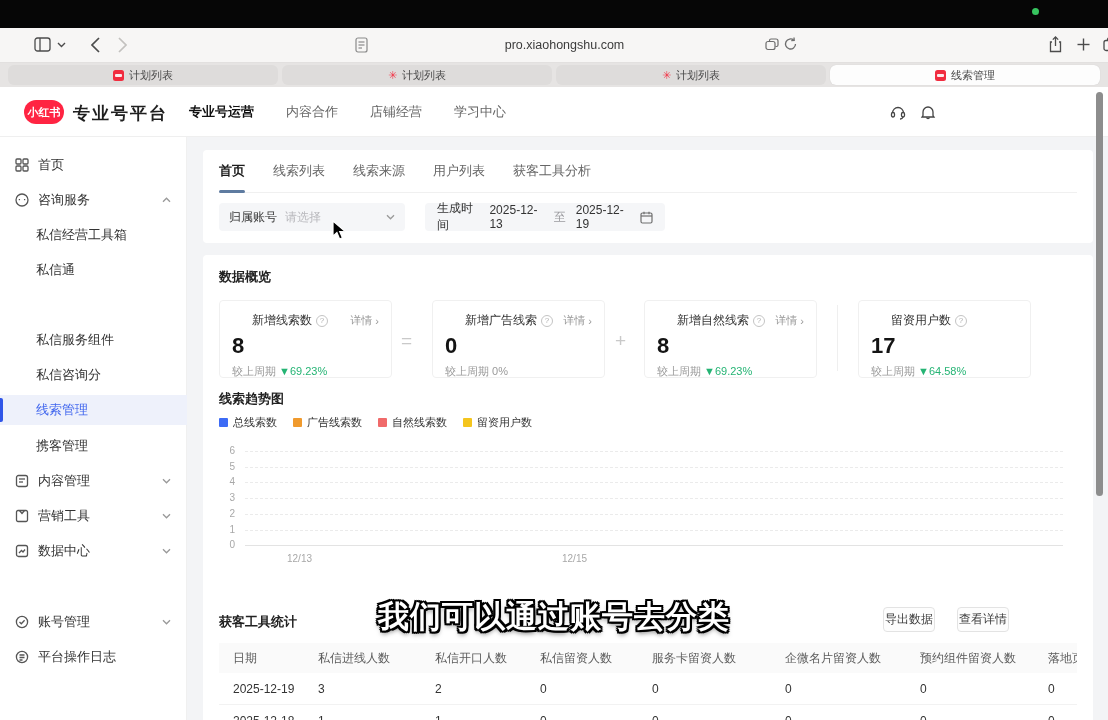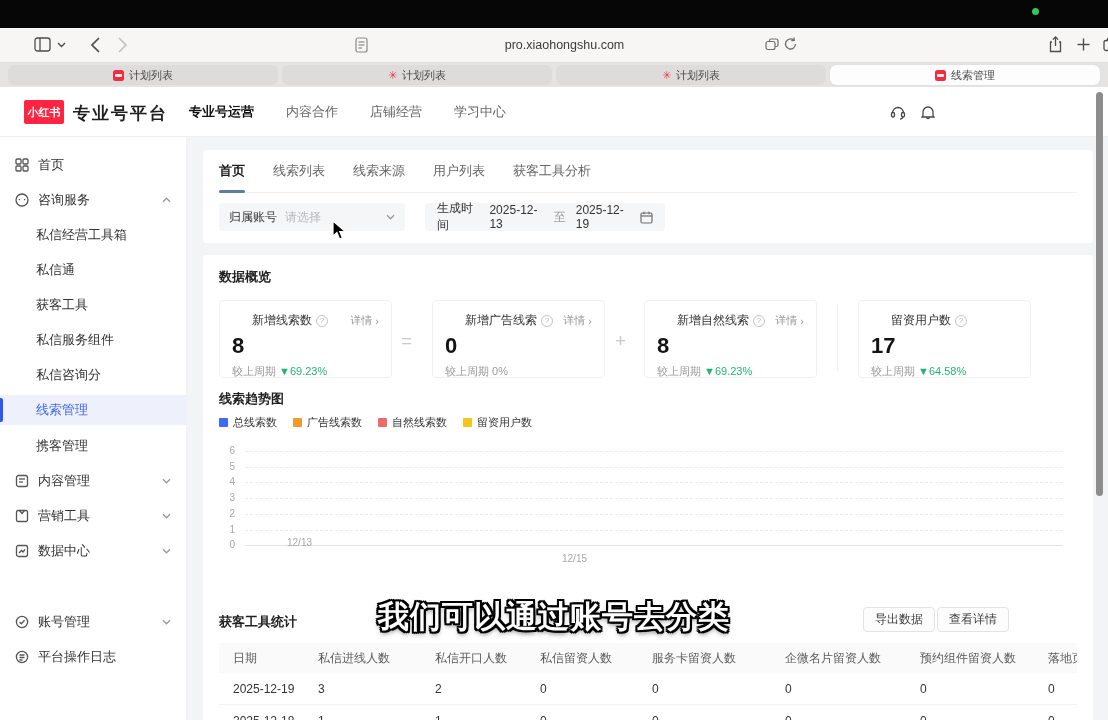--- a/index.html
+++ b/index.html
@@ -23,21 +23,21 @@
   .tabstrip { position:absolute; top:63px; left:0; width:1108px; height:24px; background:#e6e4e3;padding-left:20px; }
   .btab { position:absolute; top:2px; height:20px; border-radius:6px; background:#dedcdb; display:flex; align-items:center; justify-content:center; gap:5px; font-size:11px; color:#4a4a4a; cursor:default; }
   .btab.active { background:#fdfdfd; box-shadow:0 0 1px rgba(0,0,0,.15); }
   .favicon { width:11px; height:11px; border-radius:2.5px; background:#f12c3f; position:relative; }
   .favicon:after { content:""; position:absolute; left:2px; top:4px; width:7px; height:3px; background:rgba(255,255,255,.9); border-radius:1px; }
   .spinner { font-size:11px; color:#f23a4c; line-height:1; }
 
   
   .appwin { position:absolute; top:87px; left:0; width:1108px; height:633px; background:#f3f4f6; }
   .appheader { position:absolute; top:0; left:0; width:1108px; height:50px; background:#fff; border-bottom:1px solid #efefef; }
-  .logo-pill { position:absolute; left:24px; top:13px; width:40px; height:24px; border-radius:2px; color:#fff; font-size:11px; font-weight:bold; display:flex; align-items:center; justify-content:center; letter-spacing:0; }
+  .logo-pill { position:absolute; left:24px; top:13px; width:40px; height:24px; border-radius:12px; color:#fff; font-size:11px; font-weight:bold; display:flex; align-items:center; justify-content:center; letter-spacing:0; }
   .app-title { position:absolute; left:73px; top:15px; font-size:17px; font-weight:bold; color:#1f1f1f; letter-spacing:2px; }
   .topnav { position:absolute; left:189px; top:0; height:50px; display:flex; align-items:center; gap:32px; font-size:13px; color:#666; }
   .topnav .on { color:#111; font-weight:bold; }
   .hdr-ic { position:absolute; top:17px; color:#444; }
 
   
   .sidebar { position:absolute; left:0; top:50px; width:187px; height:583px; background:#fff; border-right:1px solid #f0f0f0; font-size:13px; }
   .side-item { position:absolute; left:0; width:187px; height:30px; display:flex; align-items:center; color:#333; cursor:pointer; }
   .side-item .lic { margin-left:15px; margin-right:9px; color:#555; }
   .side-item.child { padding-left:36px; }
@@ -68,21 +68,21 @@
   .op { position:absolute; top:75px; font-size:19px; color:#c9c9c9; }
   .vdiv { position:absolute; top:50px; width:1px; height:66px; background:#efefef; }
 
   .legend { position:absolute; left:16px; display:flex; gap:16px; font-size:11px; color:#333; }
   .lg-sq { width:9px; height:9px; border-radius:1px; margin-right:5px; }
   .gridline { position:absolute; left:26px; right:0; border-top:1px dashed #ebebeb; }
   .gridline.solid { border-top:1px solid #e3e3e3; }
   .ytick { position:absolute; left:0; width:16px; text-align:right; font-size:10px; color:#a8a8a8; transform:translateY(-6px); }
   .xtick { position:absolute; font-size:10px; color:#a8a8a8; }
 
-  .gbtn { position:absolute; height:25px; padding:0 11px; background:#fdfdfd; border:1px solid #e3e3e3; border-radius:4px; font-size:12px; color:#3c3c3c; display:flex; align-items:center; cursor:pointer; }
+  .gbtn { position:absolute; height:25px; padding:0 1px; background:#fdfdfd; border:1px solid #e3e3e3; border-radius:4px; font-size:12px; color:#3c3c3c; display:flex; align-items:center; cursor:pointer; }
 
   .tbl { position:absolute; left:16px; top:388px; width:858px; overflow:hidden; }
   .trow { display:flex; width:935px; }
   .trow.head { background:#fafafa; height:30px; color:#5c5c5c; }
   .trow.body { height:32px; border-bottom:1px solid #f2f2f2; color:#333; }
   .tcell { padding-left:14px; font-size:12px; display:flex; align-items:center; flex:none; }
   .c0{width:85px}.c1{width:117px}.c2{width:105px}.c3{width:112px}.c4{width:133px}.c5{width:135px}.c6{width:128px}.c7{width:160px}
 
   .scrollthumb { position:absolute; left:1096px; top:92px; width:7px; height:404px; background:#8d8d8d; border-radius:3.5px; }
 
@@ -239,23 +239,20 @@
             <svg width="9" height="6" viewBox="0 0 9 6" fill="none" stroke="currentColor" stroke-width="1.3">
               <polyline points="1,4.8 4.5,1.2 8,4.8"></polyline>
             </svg>
           </span>
       </div>
       <div class="side-item child" style="top:83px">
           <span>私信经营工具箱</span>
         </div>
       <div class="side-item child" style="top:118px">
           <span>私信通</span>
-        </div>
-      <div class="side-item child" style="top:153px">
-          <span>获客工具</span>
         </div>
       <div class="side-item child" style="top:188px">
           <span>私信服务组件</span>
         </div>
       <div class="side-item child" style="top:223px">
           <span>私信咨询分</span>
         </div>
       <div class="side-item child sel" style="top:258px">
           <span>线索管理</span>
         </div>
@@ -454,21 +451,21 @@
         <span class="ytick" style="top:72.8px">2</span>
         <span class="ytick" style="top:88.5px">1</span>
         <span class="ytick" style="top:104.2px">0</span>
         <div class="gridline" style="top:10px"></div>
         <div class="gridline" style="top:25.7px"></div>
         <div class="gridline" style="top:41.4px"></div>
         <div class="gridline" style="top:57.1px"></div>
         <div class="gridline" style="top:72.8px"></div>
         <div class="gridline" style="top:88.5px"></div>
         <div class="gridline solid" style="top:104.2px"></div>
-        <span class="xtick" style="left:68px;top:96px">12/13</span>
+        <span class="xtick" style="left:68px;top:112px">12/13</span>
         <span class="xtick" style="left:343px;top:112px">12/15</span>
       </div>
 
       <div class="sec-title" style="top:358px">获客工具统计</div>
       <div class="gbtn" style="right:158px;top:352px">导出数据</div>
       <div class="gbtn" style="right:84px;top:352px">查看详情</div>
 
       <div class="tbl">
         <div class="trow head">
           <span class="tcell c0">日期</span>

